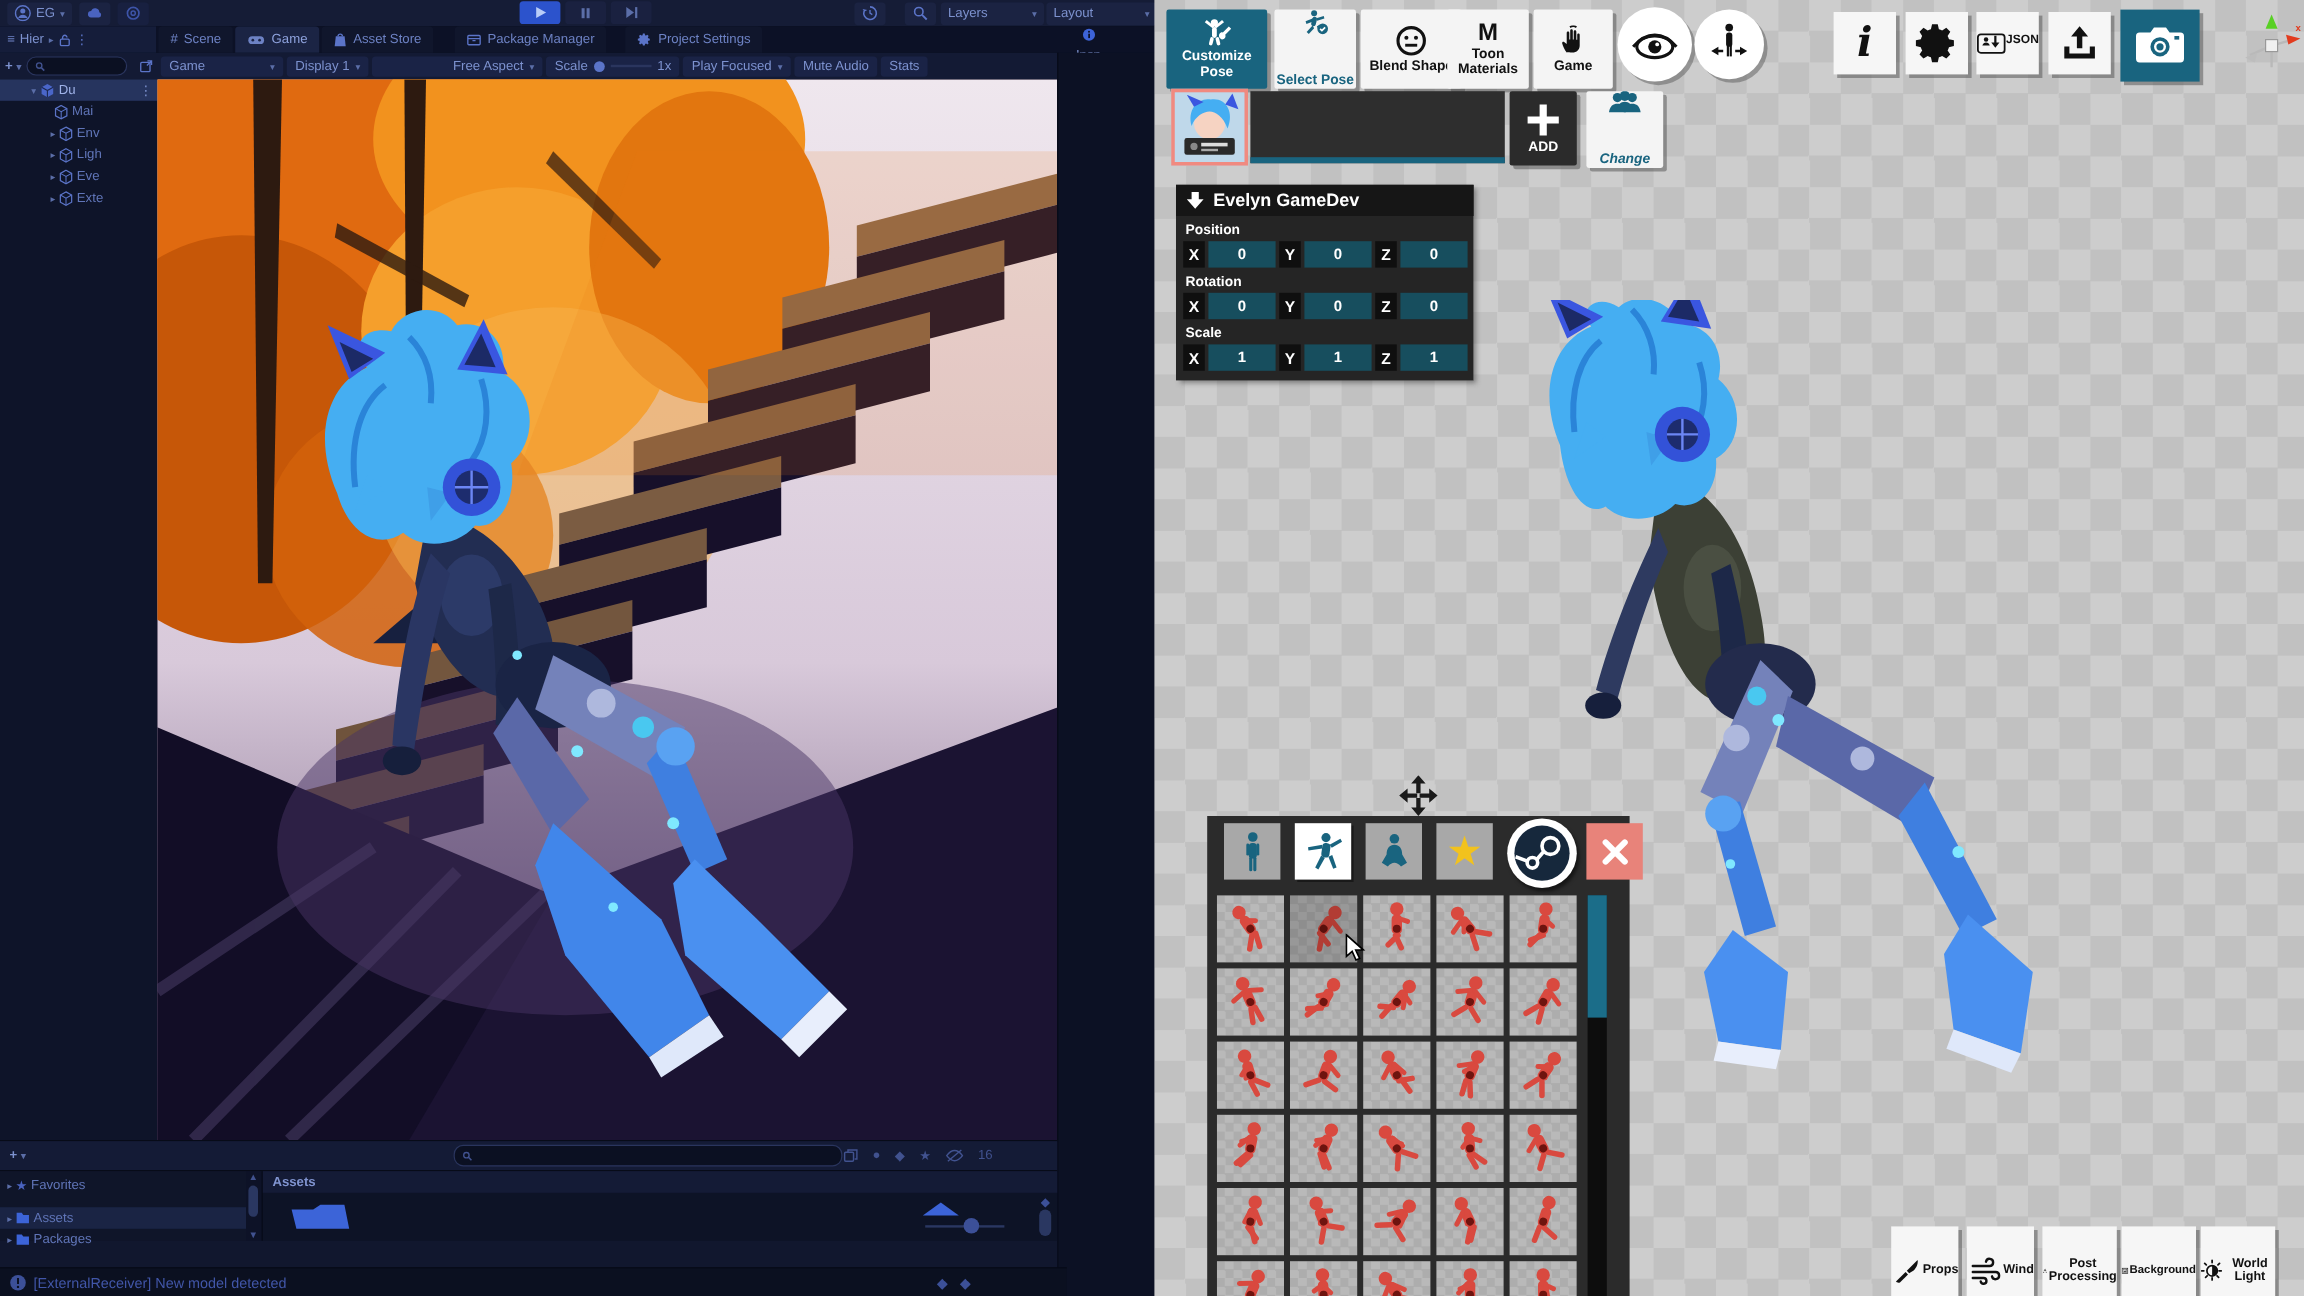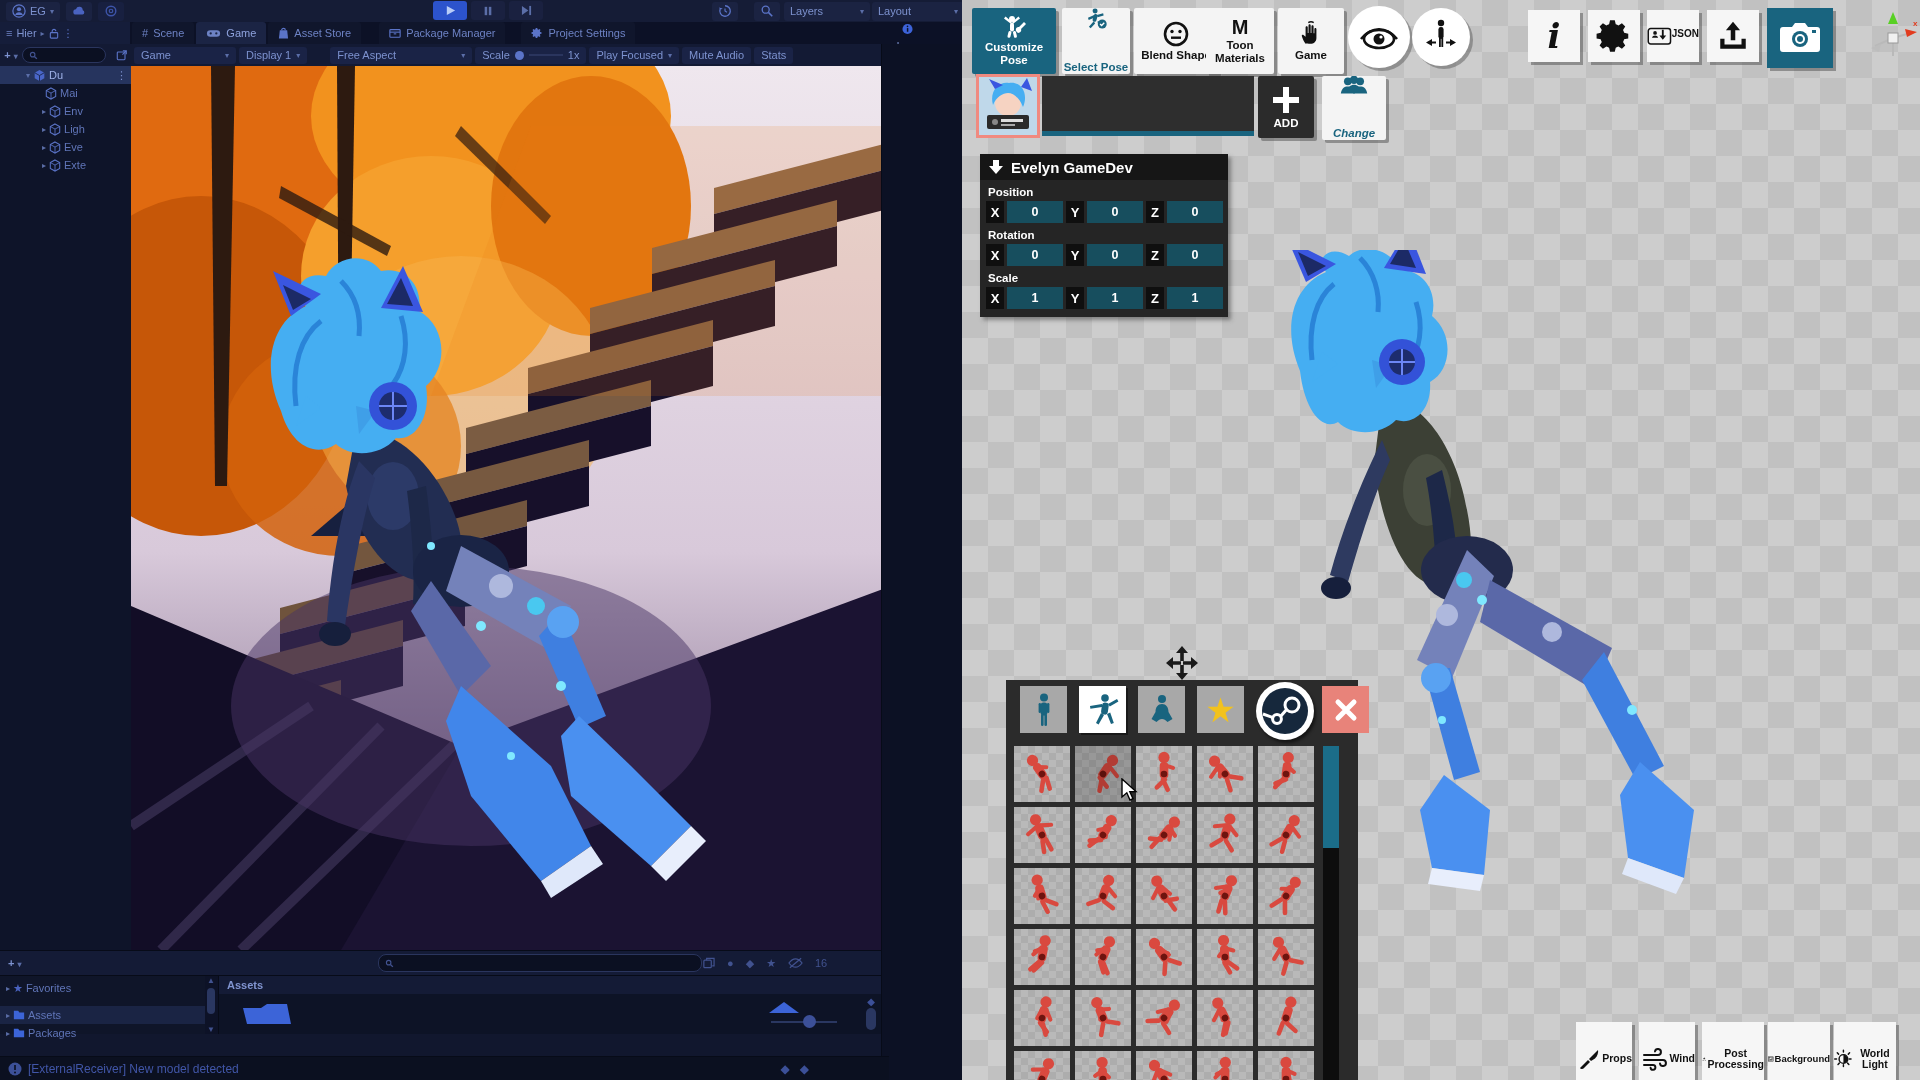--- a/index.html
+++ b/index.html
@@ -250,21 +250,21 @@
           </svg>
         </span>
       <span class="g-ctrl" style="width:88px;justify-content:space-between;">
           <span>Game</span>
           <span class="caret">▾</span>
         </span>
       <span class="g-ctrl">
           <span>Display 1</span>
           <span class="caret">▾</span>
         </span>
-      <span class="g-ctrl" style="width:128px;justify-content:space-between;margin-left:20px;">
+      <span class="g-ctrl" style="width:128px;justify-content:flex-end;">
           <span>Free Aspect</span>
           <span class="caret">▾</span>
         </span>
       <span class="g-ctrl">
         <span>Scale</span>
         <span style="width:9px;height:9px;border-radius:50%;background:#5b74c8;display:inline-block;"></span>
         <span style="width:34px;height:2px;background:#2a355e;display:inline-block;"></span>
         <span>1x</span>
       </span>
       <span class="g-ctrl">

